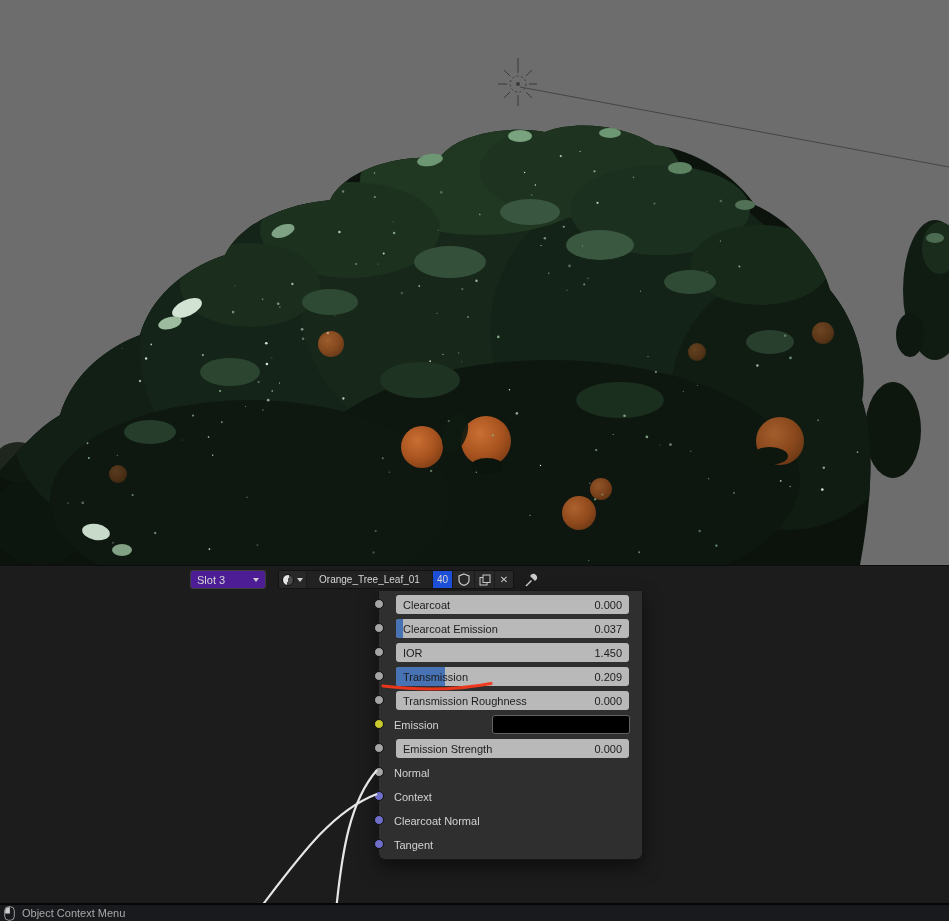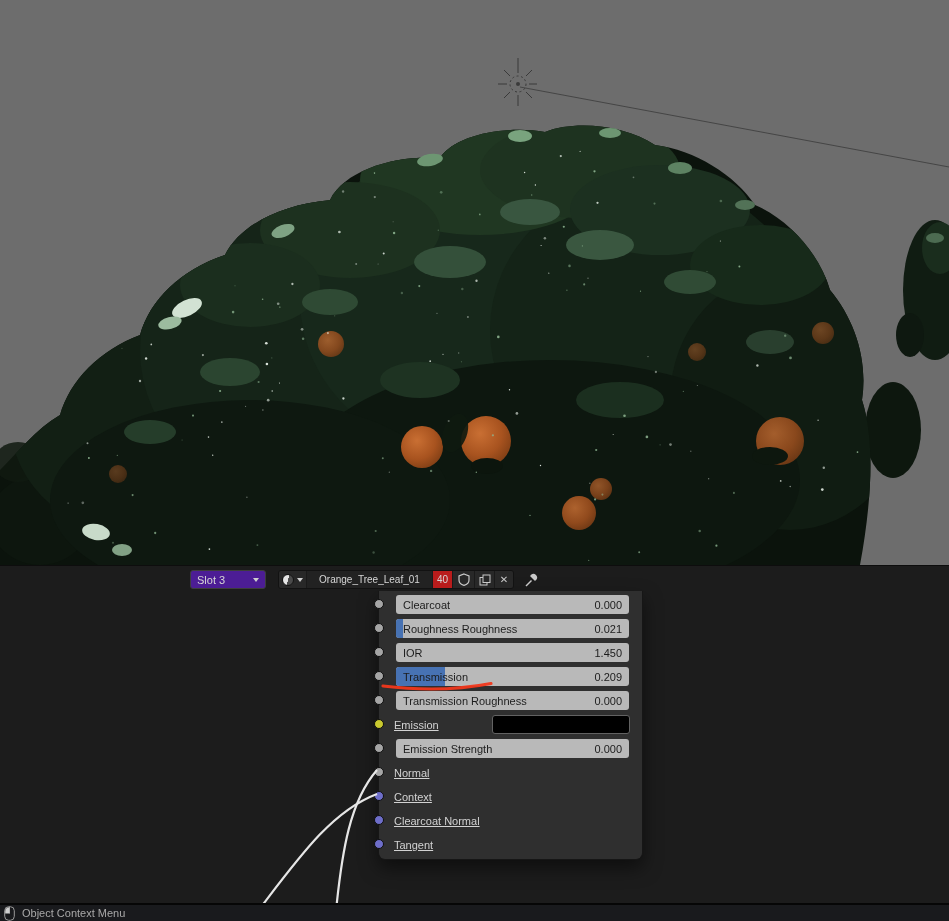--- a/index.html
+++ b/index.html
@@ -38,21 +38,21 @@
     position:absolute; left:278px; top:0; height:19px; display:flex;
     border:1px solid #121212; border-radius:3px; overflow:hidden;
   }
   .seg {
     background:#282828; color:#d6d6d6; font-size:10px;
     display:flex; align-items:center; justify-content:center;
     border-right:1px solid #1a1a1a; height:100%; cursor:pointer;
   }
   .seg-icon { width:28px; gap:3px; }
   .seg-name { width:126px; background:#222222; }
-  .seg-count { width:20px; background:#b91c1c; }
+  .seg-count { width:20px; background:#1d4ed8; }
   .seg-shield { width:22px; }
   .seg-copy { width:20px; }
   .seg-x { width:18px; border-right:none; color:#c9c9c9; font-size:10px; }
   .sphere {
     width:12px; height:12px; border-radius:50%;
     background:linear-gradient(105deg,#e6e6e6 49%,#4a4a4a 51%);
     border:1px solid #141414;
   }
   .pin-btn { position:absolute; left:522px; top:1px; width:18px; height:18px; cursor:pointer; }
 
@@ -66,21 +66,21 @@
   }
   .rows { padding-top:4px; display:flex; flex-direction:column; gap:5px; }
   .node-row { position:relative; height:19px; margin:0 13px 0 17px; }
   .slider {
     position:absolute; inset:0; background:#b9b9b9; border-radius:3px;
     overflow:hidden; display:flex; align-items:center; justify-content:space-between;
     padding:0 7px; color:#1c1c1c; font-size:11px; cursor:ew-resize;
   }
   .fill { position:absolute; left:0; top:0; bottom:0; width:0; background:#4772b3; }
   .lbl,.val { position:relative; z-index:1; }
-  .plain-lbl { color:#d2d2d2; font-size:11px; line-height:19px; display:inline-block; margin-left:-2px;text-decoration:underline; }
+  .plain-lbl { color:#d2d2d2; font-size:11px; line-height:19px; display:inline-block; margin-left:-2px; }
   .socket {
     position:absolute; left:-22px; top:4px; width:10px; height:10px;
     border-radius:50%; border:1px solid #0e0e0e; cursor:crosshair; z-index:3;
   }
   .socket.gray   { background:#a5a5a5; }
   .socket.yellow { background:#c9c92f; }
   .socket.purple { background:#6e6ec9; }
   .color-swatch {
     position:absolute; left:96px; right:-1px; top:0; bottom:0;
     background:#000; border:1px solid #626262; border-radius:3px; cursor:pointer;
@@ -402,22 +402,22 @@
           <div class="fill" style="width: 0%;"></div>
           <span class="lbl">Clearcoat</span>
           <span class="val">0.000</span>
         </div>
       </div>
 
       <div class="node-row">
         <span class="socket gray"></span>
         <div class="slider">
           <div class="fill" style="width: 3%;"></div>
-          <span class="lbl">Roughness Roughness</span>
-          <span class="val">0.021</span>
+          <span class="lbl">Clearcoat Emission</span>
+          <span class="val">0.037</span>
         </div>
       </div>
 
       <div class="node-row">
         <span class="socket gray"></span>
         <div class="slider">
           <div class="fill" style="width: 0%;"></div>
           <span class="lbl">IOR</span>
           <span class="val">1.450</span>
         </div>

